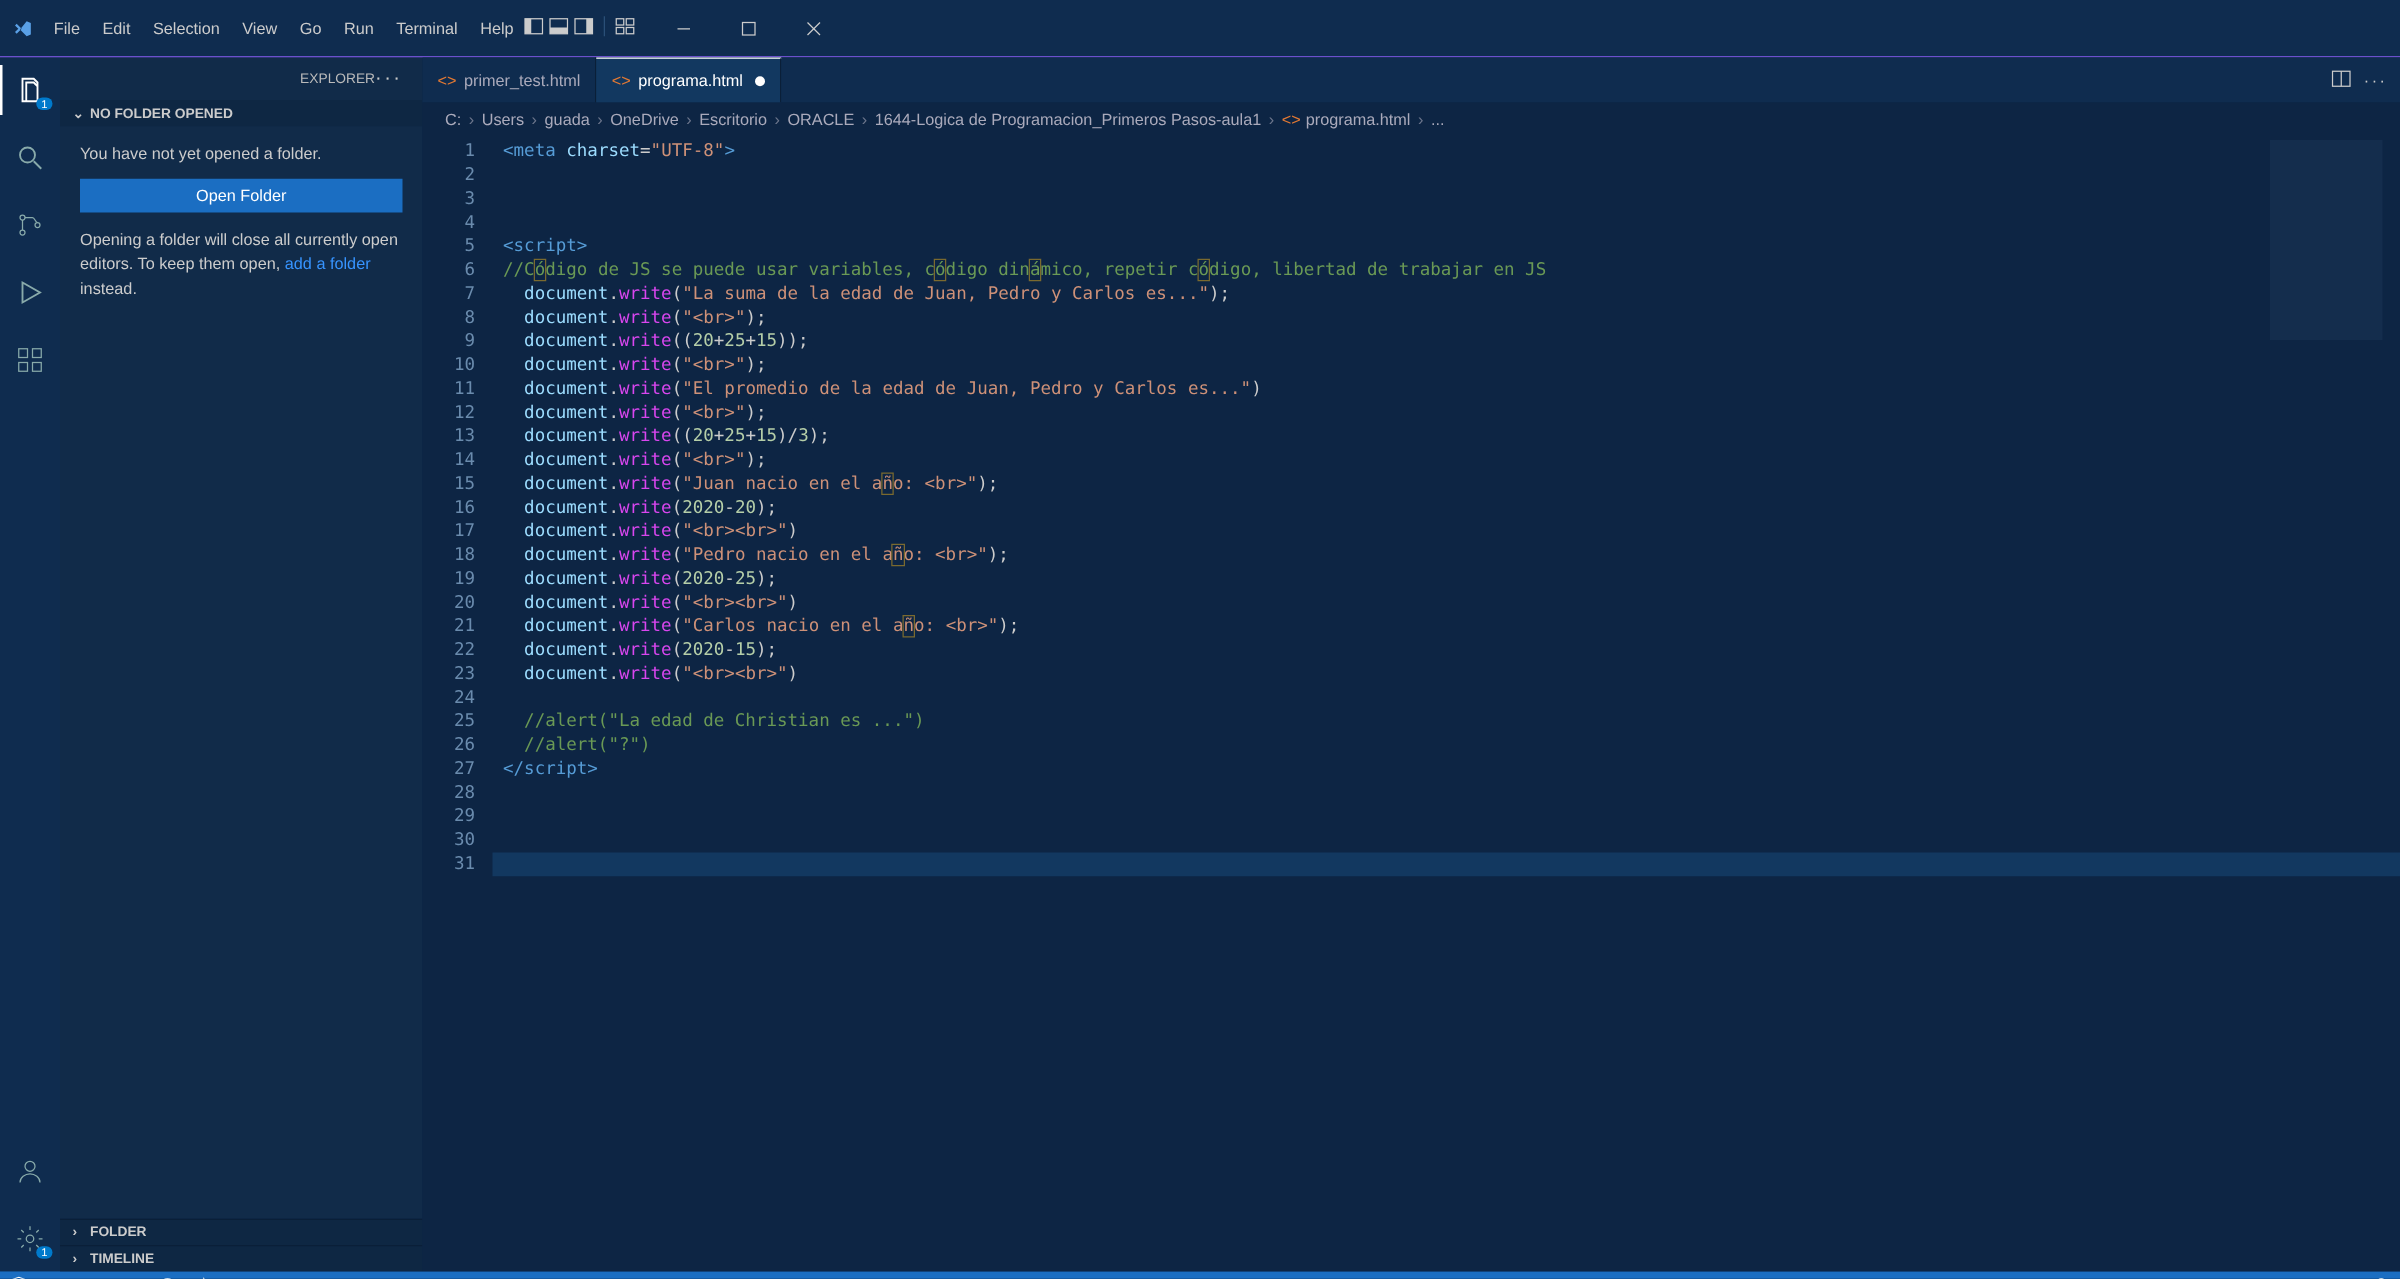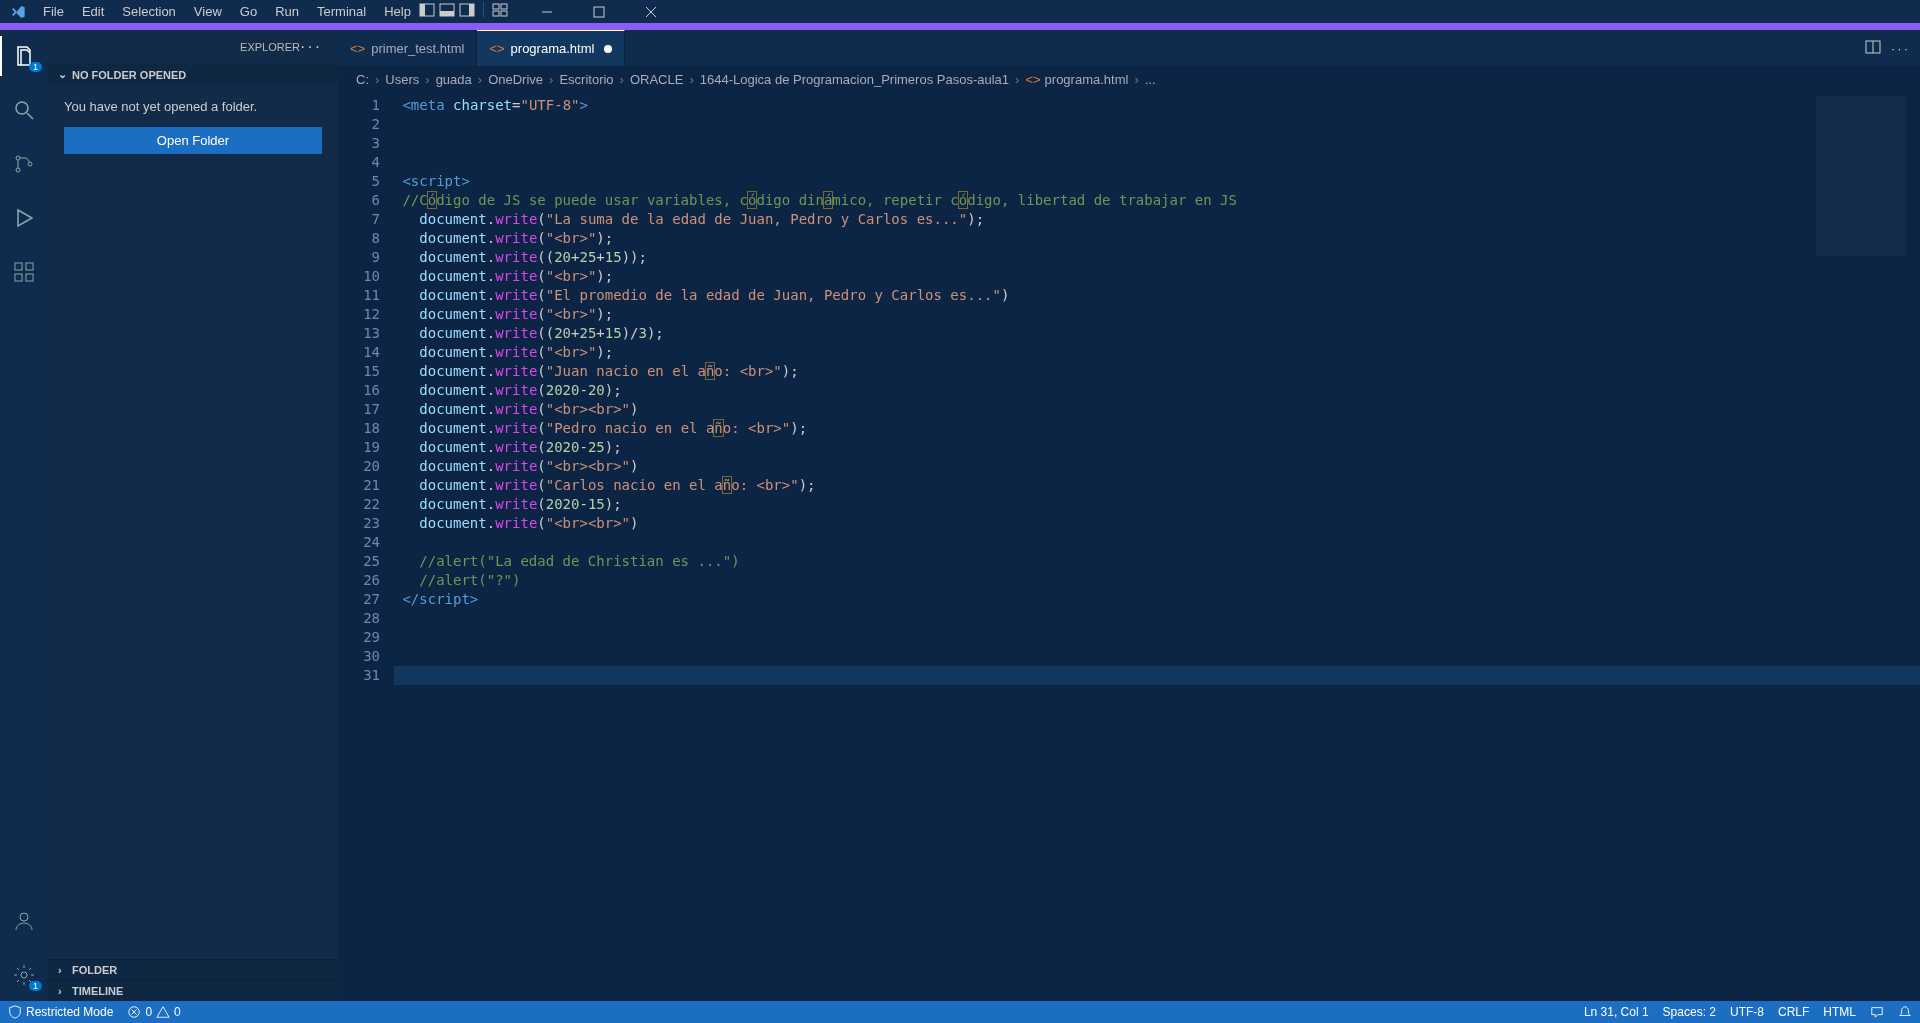--- a/index.html
+++ b/index.html
@@ -1,17 +1,17 @@
 <!DOCTYPE html>
 <html><head>
 <meta charset="utf-8">
 <style>
   * { box-sizing: border-box; margin: 0; padding: 0; }
   body { font-family: "Segoe UI", Arial, sans-serif; background: #0f2c4f; color: #cccccc; height: 1023px; width: 1920px; overflow: hidden; font-size: 13px; }
-  .titlebar { height: 30px; background: #0f2c4f; display: flex; align-items: center; border-bottom: 7px solid #8b5cf6; }
+  .titlebar { height: 46px; background: #0f2c4f; display: flex; align-items: center; border-bottom: 1px solid #8b5cf6; }
   .titlebar .vscode-icon { width: 35px; display:flex; align-items:center; justify-content:center; }
   .titlebar .menus { display: flex; gap: 2px; }
   .titlebar .menus span { padding: 4px 8px; cursor: default; color:#cccccc; }
   .titlebar .title { flex: 1; text-align: center; color: #cccccc; }
   .titlebar .wincontrols { display: flex; gap: 6px; align-items: center; padding-right:8px;}
   .titlebar .wincontrols .layout { display:flex; gap:4px; margin-right:10px;}
   .titlebar .wincontrols .layout svg, .titlebar .wincontrols .ctl svg { width:16px; height:16px; }
   .titlebar .wincontrols .sep { width:1px; height:16px; background:#2a4f77; margin:0 4px;}
   .titlebar .wincontrols .ctl { width:46px; height:30px; display:flex;align-items:center;justify-content:center;}
 
@@ -193,20 +193,23 @@
       <span>EXPLORER</span>
       <span class="dots">···</span>
     </div>
     <div class="section">
       <span class="chev">⌄</span>
       <span>NO FOLDER OPENED</span>
     </div>
     <div class="nofolder">
       <p>You have not yet opened a folder.</p>
       <button class="openbtn">Open Folder</button>
+      <p style="margin-top:12px;">
+        <span>Opening a folder will close all currently open editors. To keep them open, </span><a href="#">add a folder</a><span> instead.</span>
+      </p>
     </div>
     <div class="bottom-sections">
       <div class="section">
           <span class="chev">›</span>
           <span>FOLDER</span>
         </div>
       <div class="section">
           <span class="chev">›</span>
           <span>TIMELINE</span>
         </div>

